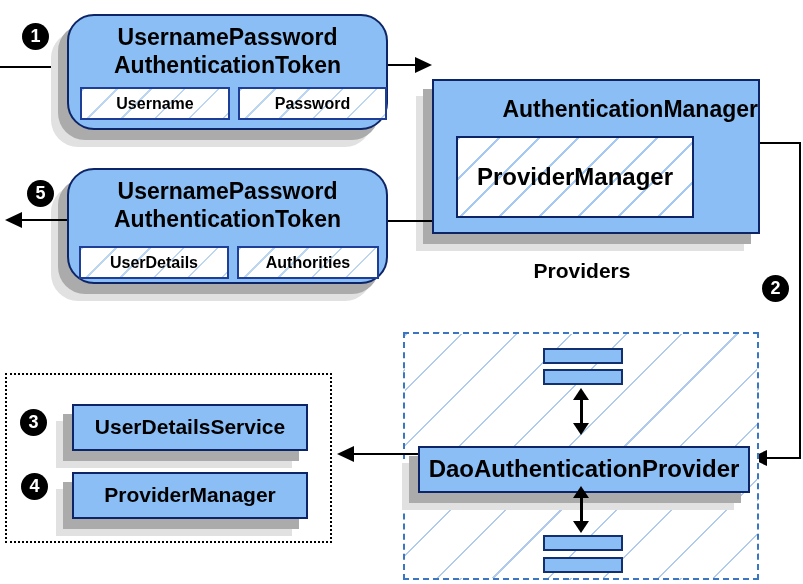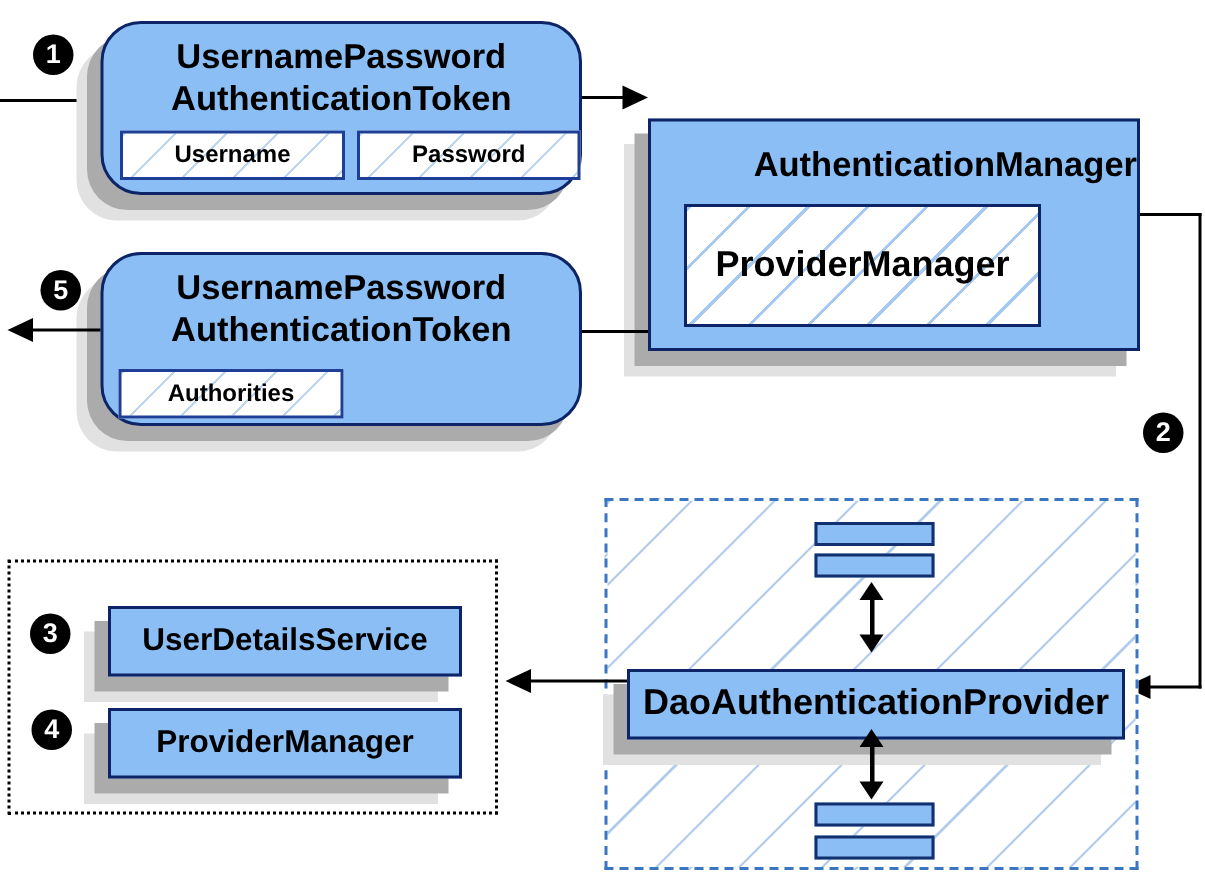--- a/index.html
+++ b/index.html
@@ -82,29 +82,31 @@
   <div class="vline" style="left:799px;top:142px;height:317px;"></div>
   <div class="hline" style="left:766px;top:457px;width:35px;"></div>
   <div class="ah-left" style="left:750px;top:450px;"></div>
   <div class="badge" style="left:762px;top:275px;">2</div>
 
   <div class="bluebox rounded shadowed" style="left:67px;top:157px;width:321px;height:116px;">
     <div class="title2" style="top:7px;">
       <div>UsernamePassword</div>
       <div>AuthenticationToken</div>
     </div>
-    <div class="hatch-field" style="left:10px;top:76px;width:150px;height:33px;line-height:29px;">Authorities</div>
+    <div class="hatch-field" style="left:10px;top:76px;width:150px;height:33px;line-height:29px;">UserDetails</div>
+    <div class="hatch-field" style="left:168px;top:76px;width:142px;height:33px;line-height:29px;">Authorities</div>
   </div>
 
   <div class="hline" style="left:388px;top:220px;width:44px;"></div>
   <div class="hline" style="left:20px;top:219px;width:47px;"></div>
   <div class="ah-left" style="left:5px;top:212px;"></div>
   <div class="badge" style="left:27px;top:180px;">5</div>
 
   <div style="position:absolute;left:467px;top:257px;width:230px;text-align:center;font-weight:bold;font-size:21px;line-height:28px;">
+    <div>Providers</div>
   </div>
 
   <div class="dashed-blue" style="left:403px;top:332px;width:356px;height:248px;"></div>
 
   <div class="bar" style="left:543px;top:348px;"></div>
   <div class="bar" style="left:543px;top:369px;"></div>
 
   <div class="ah-up" style="left:573px;top:388px;"></div>
   <div class="vshaft" style="left:580px;top:397px;height:28px;"></div>
   <div class="ah-down" style="left:573px;top:423px;"></div>

